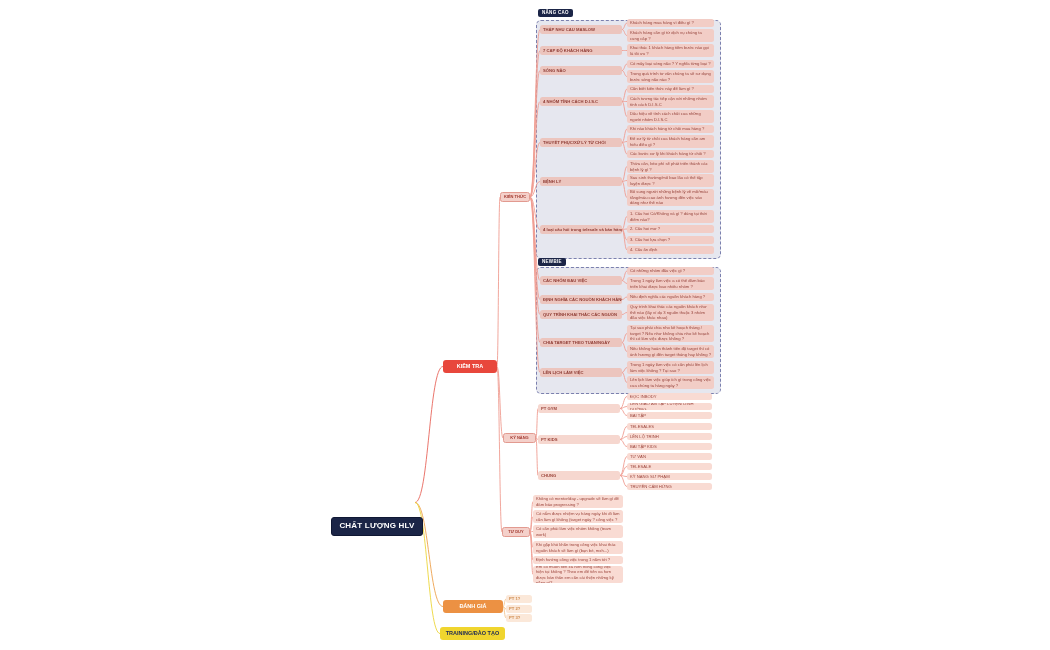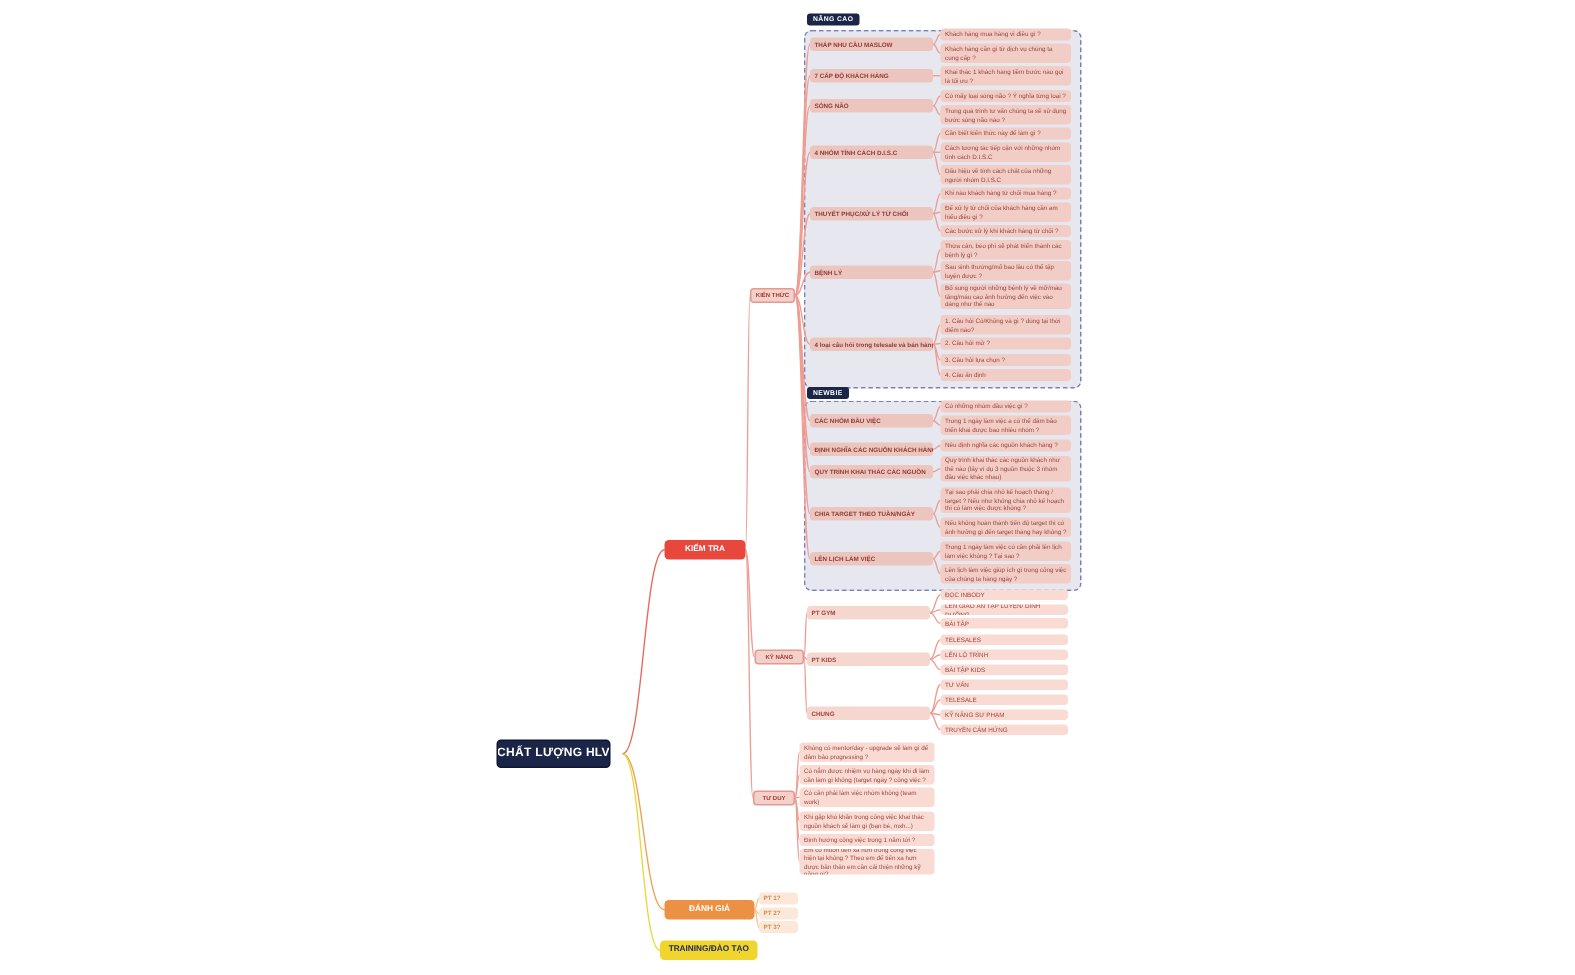--- a/index.html
+++ b/index.html
@@ -93,21 +93,21 @@
       <path d="M530 532 C531.5 532 531.5 531.5 533 531.5" fill="none" stroke="#ef9d92" stroke-width="0.9"></path>
       <path d="M530 532 C531.5 532 531.5 547.5 533 547.5" fill="none" stroke="#ef9d92" stroke-width="0.9"></path>
       <path d="M530 532 C531.5 532 531.5 560 533 560" fill="none" stroke="#ef9d92" stroke-width="0.9"></path>
       <path d="M530 532 C531.5 532 531.5 574.5 533 574.5" fill="none" stroke="#ef9d92" stroke-width="0.9"></path>
       <path d="M415 502.5 C429 502.5 429 606.5 443 606.5" fill="none" stroke="#eda24e" stroke-width="0.9"></path>
       <path d="M503 606.5 C504.5 606.5 504.5 599 506 599" fill="none" stroke="#f3c491" stroke-width="0.9"></path>
       <path d="M503 606.5 C504.5 606.5 504.5 609 506 609" fill="none" stroke="#f3c491" stroke-width="0.9"></path>
       <path d="M503 606.5 C504.5 606.5 504.5 618 506 618" fill="none" stroke="#f3c491" stroke-width="0.9"></path>
       <path d="M415 502.5 C427.5 502.5 427.5 633.5 440 633.5" fill="none" stroke="#ecd63b" stroke-width="0.9"></path>
     </svg>
-    <div class="node c" style="left: 331px; top: 493px; width: 76px; height: 19px;">CHẤT LƯỢNG HLV</div>
+    <div class="node c" style="left: 331px; top: 517px; width: 92px; height: 19px;">CHẤT LƯỢNG HLV</div>
     <div class="node m-red" style="left: 443px; top: 360px; width: 54px; height: 13px;">KIỂM TRA</div>
     <div class="node s" style="left: 500px; top: 192px; width: 30px; height: 10px;">KIẾN THỨC</div>
     <div class="node s" style="left: 503px; top: 433px; width: 33px; height: 10px;">KỸ NĂNG</div>
     <div class="node s" style="left: 502px; top: 527px; width: 28px; height: 10px;">TƯ DUY</div>
     <div class="node t" style="left: 540px; top: 25px; width: 82px; height: 9px;">THÁP NHU CẦU MASLOW</div>
     <div class="node t" style="left: 540px; top: 46px; width: 82px; height: 9px;">7 CẤP ĐỘ KHÁCH HÀNG</div>
     <div class="node t" style="left: 540px; top: 66px; width: 82px; height: 9px;">SÓNG NÃO</div>
     <div class="node t" style="left: 540px; top: 97px; width: 82px; height: 9px;">4 NHÓM TÍNH CÁCH D.I.S.C</div>
     <div class="node t" style="left: 540px; top: 138px; width: 82px; height: 9px;">THUYẾT PHỤC/XỬ LÝ TỪ CHỐI</div>
     <div class="node t" style="left: 540px; top: 177px; width: 82px; height: 9px;">BỆNH LÝ</div>

